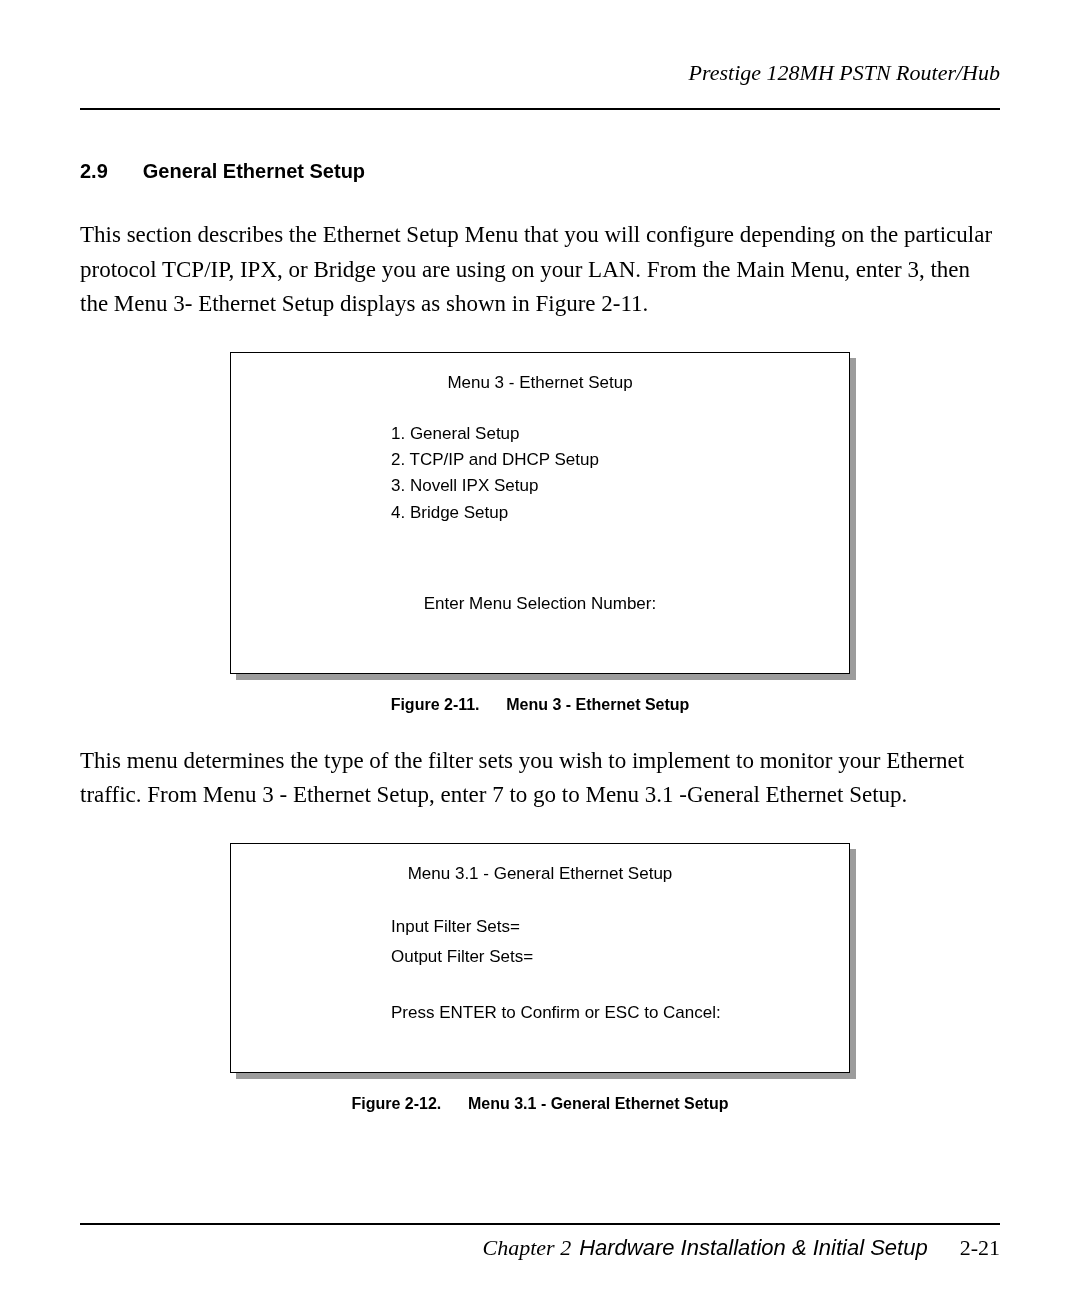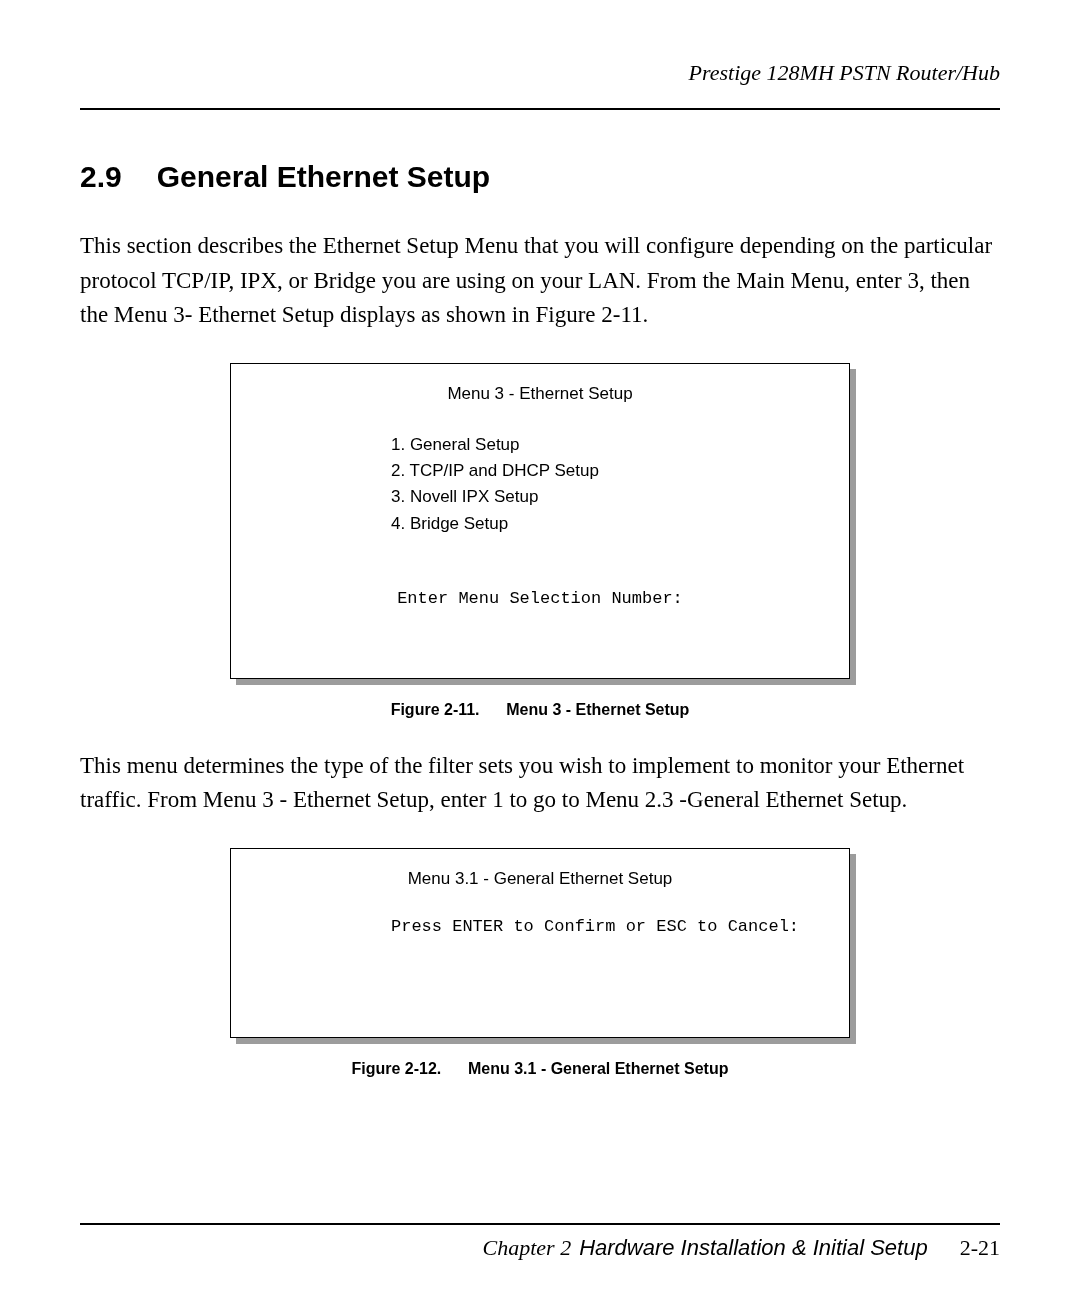--- a/index.html
+++ b/index.html
@@ -20,21 +20,21 @@
     text-align: right;
     font-style: italic;
     font-size: 22px;
     border-bottom: 2px solid #000;
     padding-bottom: 22px;
     margin-bottom: 50px;
   }
   .section-heading {
     font-family: Arial, Helvetica, sans-serif;
     font-weight: bold;
-    font-size: 30px;
+    font-size: 20px;
     margin-bottom: 35px;
   }
   .section-heading .num {
     display: inline-block;
     margin-right: 35px;
   }
   .body-text {
     font-size: 23px;
     line-height: 1.5;
     margin-bottom: 30px;
@@ -44,36 +44,35 @@
     margin: 20px 0 20px 0;
   }
   .screen-box {
     display: inline-block;
     text-align: left;
     border: 1.5px solid #000;
     box-shadow: 6px 6px 0 #9c9c9c;
     font-family: Arial, Helvetica, sans-serif;
     font-size: 17px;
     box-sizing: border-box;
-    padding: 20px 30px 30px 30px;
+    padding: 20px 30px 19px 30px;
   }
   .screen-box .menu-title {
     text-align: center;
     margin-bottom: 28px;
     white-space: pre;
   }
   .screen-box .menu-items {
     margin-left: 130px;
     line-height: 1.55;
-    margin-bottom: 52px;
+    margin-bottom: 68px;
   }
   .screen-box .menu-prompt {
     text-align: center;
     margin-bottom: 40px;
-    font-family: Liberation Mono, monospace;
   }
   .screen1 {
     width: 620px;
     min-height: 280px;
   }
   .screen2 {
     width: 620px;
     min-height: 190px;
   }
   .screen2 .fields {
@@ -143,25 +142,29 @@
         <div>1. General Setup</div>
         <div>2. TCP/IP and DHCP Setup</div>
         <div>3. Novell IPX Setup</div>
         <div>4. Bridge Setup</div>
       </div>
       <div class="menu-prompt">Enter Menu Selection Number:</div>
     </div>
     <div class="figure-caption">Figure 2-11.      Menu 3 - Ethernet Setup</div>
   </div>
 
-  <div class="body-text">This menu determines the type of the filter sets you wish to implement to monitor your Ethernet traffic. From Menu 3 - Ethernet Setup, enter 1 to go to Menu 2.3 -General Ethernet Setup.</div>
+  <div class="body-text">This menu determines the type of the filter sets you wish to implement to monitor your Ethernet traffic. From Menu 3 - Ethernet Setup, enter 7 to go to Menu 3.1 -General Ethernet Setup.</div>
 
   <div class="figure-wrap">
     <div class="screen-box screen2">
       <div class="menu-title">Menu 3.1 - General Ethernet Setup</div>
+      <div class="fields">
+        <div>Input Filter Sets=</div>
+        <div>Output Filter Sets=</div>
+      </div>
       <div class="menu-prompt">Press ENTER to Confirm or ESC to Cancel:</div>
     </div>
     <div class="figure-caption">Figure 2-12.      Menu 3.1 - General Ethernet Setup</div>
   </div>
 
   <div class="footer">
     <div class="left-group">
       <span class="chap-label">Chapter 2</span>
       <span class="chap-title">Hardware Installation &amp; Initial Setup</span>
     </div>

